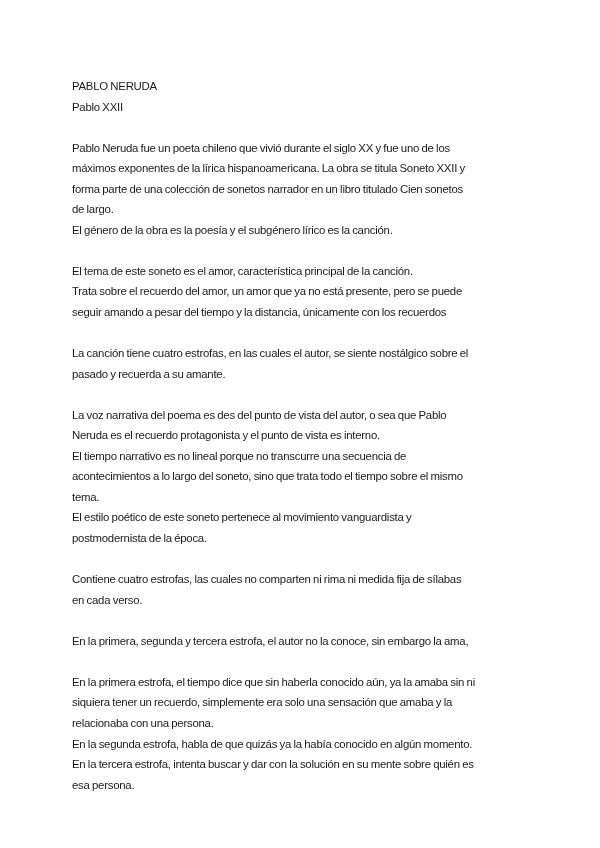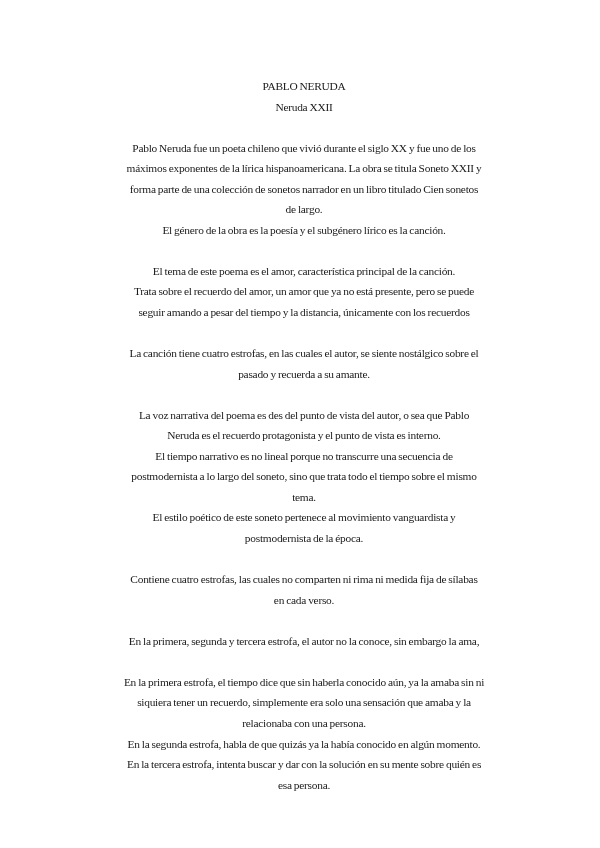--- a/index.html
+++ b/index.html
@@ -8,77 +8,76 @@
       background: #ffffff;
     }
     body {
       width: 600px;
       height: 848px;
       position: relative;
       overflow: hidden;
     }
     .page {
       position: absolute;
-      left: 64px;
+      left: 72px;
       top: 76px;
       width: 480px;
-      font-family: Liberation Serif, serif;
+      font-family: Liberation Sans, sans-serif;
       font-size: 11.4px;
       line-height: 20.55px;
       color: #1a1a1a;
       letter-spacing: -0.25px;
       word-spacing: -0.5px;
-      text-align: center;
     }
     .block {
       margin: 0 0 20.55px 0;
     }
     .line {
       display: block;
       white-space: nowrap;
       height: 20.55px;
     }
     .heading .line {
       font-weight: normal;
     }
   </style>
 </head>
 <body>
 
 <div class="page">
 
   <div class="block heading">
     <span class="line">PABLO NERUDA</span>
-    <span class="line">Neruda XXII</span>
+    <span class="line">Pablo XXII</span>
   </div>
 
   <div class="block">
     <span class="line">Pablo Neruda fue un poeta chileno que vivió durante el siglo XX y fue uno de los</span>
     <span class="line">máximos exponentes de la lírica hispanoamericana. La obra se titula Soneto XXII y</span>
     <span class="line">forma parte de una colección de sonetos narrador en un libro titulado Cien sonetos</span>
     <span class="line">de largo.</span>
     <span class="line">El género de la obra es la poesía y el subgénero lírico es la canción.</span>
   </div>
 
   <div class="block">
-    <span class="line">El tema de este poema es el amor, característica principal de la canción.</span>
+    <span class="line">El tema de este soneto es el amor, característica principal de la canción.</span>
     <span class="line">Trata sobre el recuerdo del amor, un amor que ya no está presente, pero se puede</span>
     <span class="line">seguir amando a pesar del tiempo y la distancia, únicamente con los recuerdos</span>
   </div>
 
   <div class="block">
     <span class="line">La canción tiene cuatro estrofas, en las cuales el autor, se siente nostálgico sobre el</span>
     <span class="line">pasado y recuerda a su amante.</span>
   </div>
 
   <div class="block">
     <span class="line">La voz narrativa del poema es des del punto de vista del autor, o sea que Pablo</span>
     <span class="line">Neruda es el recuerdo protagonista y el punto de vista es interno.</span>
     <span class="line">El tiempo narrativo es no lineal porque no transcurre una secuencia de</span>
-    <span class="line">postmodernista a lo largo del soneto, sino que trata todo el tiempo sobre el mismo</span>
+    <span class="line">acontecimientos a lo largo del soneto, sino que trata todo el tiempo sobre el mismo</span>
     <span class="line">tema.</span>
     <span class="line">El estilo poético de este soneto pertenece al movimiento vanguardista y</span>
     <span class="line">postmodernista de la época.</span>
   </div>
 
   <div class="block">
     <span class="line">Contiene cuatro estrofas, las cuales no comparten ni rima ni medida fija de sílabas</span>
     <span class="line">en cada verso.</span>
   </div>
 

